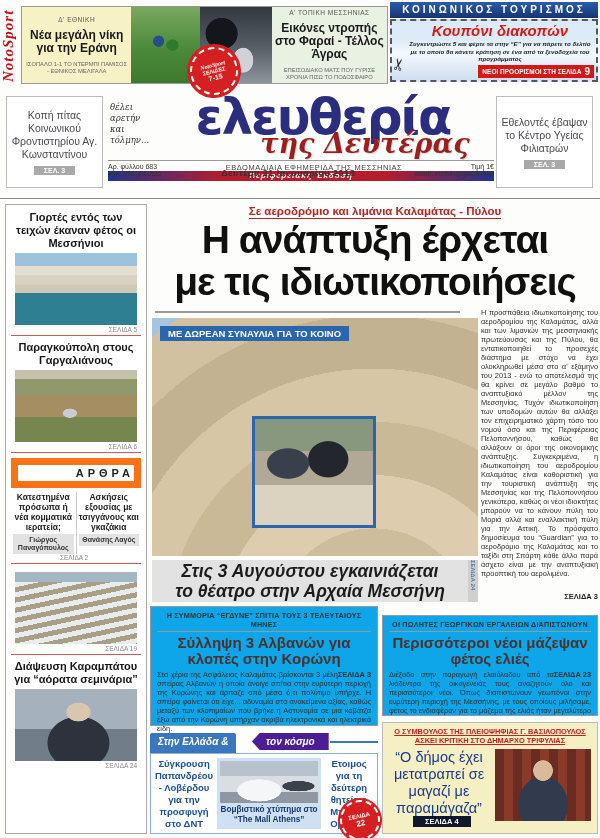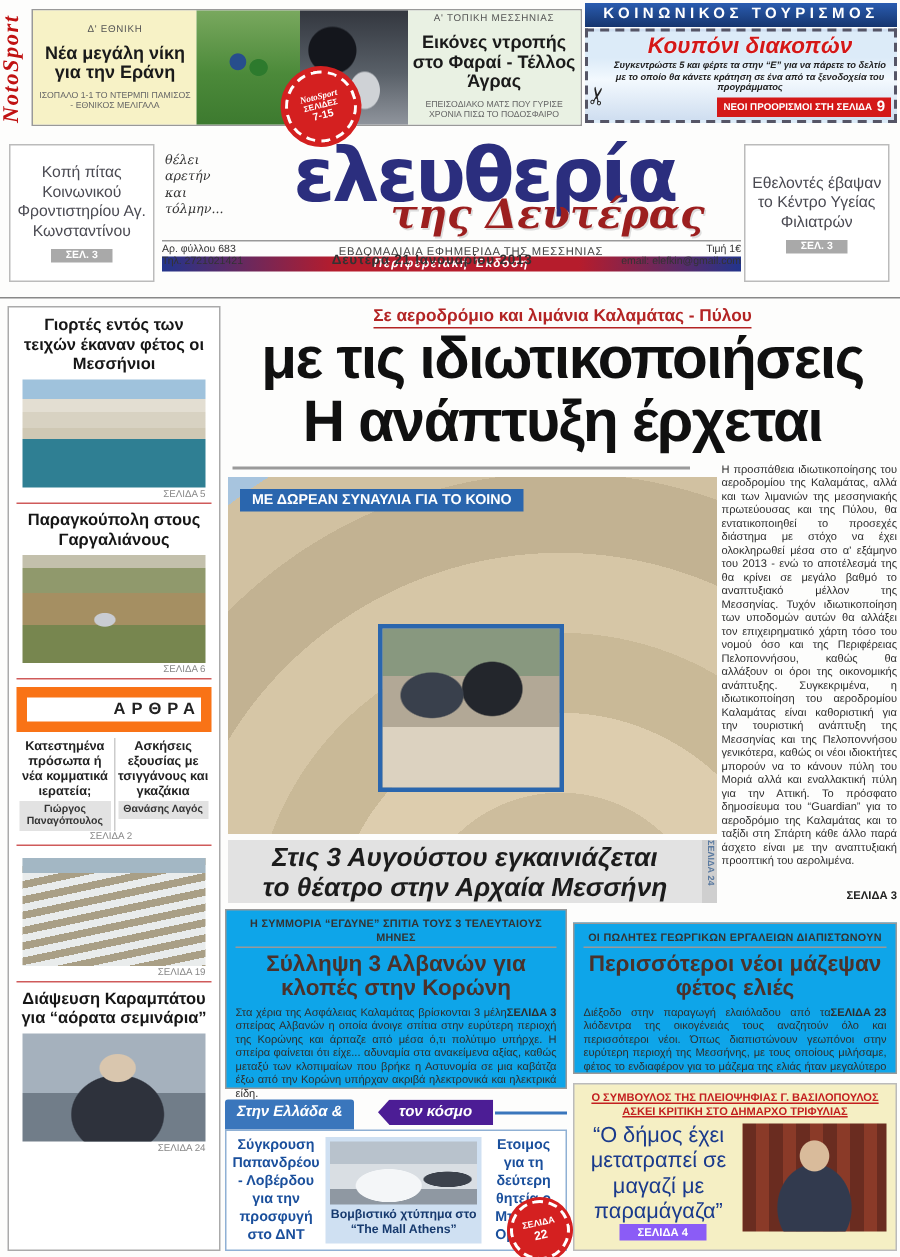--- a/index.html
+++ b/index.html
@@ -158,21 +158,21 @@
     box-sizing:border-box;padding:4px 6px;}
   .m-kicker{font-size:7.4px;font-weight:bold;color:#c32020;text-align:center;line-height:9px;
     text-decoration:underline;}
   .m-kicker.k2{text-decoration:underline;}
   .m-flex{display:flex;margin-top:4px;gap:6px;}
   .m-head{flex:1;font-size:14.5px;font-weight:normal;color:#1a3a8c;text-align:center;line-height:17px;}
   .m-photo{width:96px;height:72px;background:
      radial-gradient(ellipse at 50% 30%, #d9bb9b 0 14%, transparent 15%),
      radial-gradient(ellipse at 50% 78%, #323a4e 0 36%, transparent 37%),
      repeating-linear-gradient(90deg,#6a2c20 0 9px,#8a3a28 9px 18px);}
-  .m-badge{position:absolute;left:30px;bottom:6px;background:#8b5cf6;color:#fff;font-size:7.5px;font-weight:bold;
+  .m-badge{position:absolute;left:30px;bottom:6px;background:#0f172a;color:#fff;font-size:7.5px;font-weight:bold;
     padding:1px 12px;}
 </style>
 </head>
 <body>
 
 <div id="page">
 
   <div class="notosport">NotoSport</div>
   <div class="sports-strip">
     <div class="promo promo1">
@@ -268,22 +268,22 @@
       <div class="sb-title">Διάψευση Καραμπάτου για “αόρατα σεμινάρια”</div>
       <div class="sb-photo ph-karampatos"></div>
       <div class="pagelabel">ΣΕΛΙΔΑ 24</div>
     </div>
   </div>
 
   <div class="lead-kicker">
     <span>Σε αεροδρόμιο και λιμάνια Καλαμάτας - Πύλου</span>
   </div>
   <div class="lead-h1">
+    <div>Η ανάπτυξη έρχεται</div>
     <div>με τις ιδιωτικοποιήσεις</div>
-    <div>Η ανάπτυξη έρχεται</div>
   </div>
   <div class="lead-rule"></div>
   <div class="lead-photo">
     <div class="photo-label">ΜΕ ΔΩΡΕΑΝ ΣΥΝΑΥΛΙΑ ΓΙΑ ΤΟ ΚΟΙΝΟ</div>
     <div class="inset"></div>
   </div>
   <div class="subhead">
     <div class="txt">
       <div>Στις 3 Αυγούστου εγκαινιάζεται</div>
       <div>το θέατρο στην Αρχαία Μεσσήνη</div>

